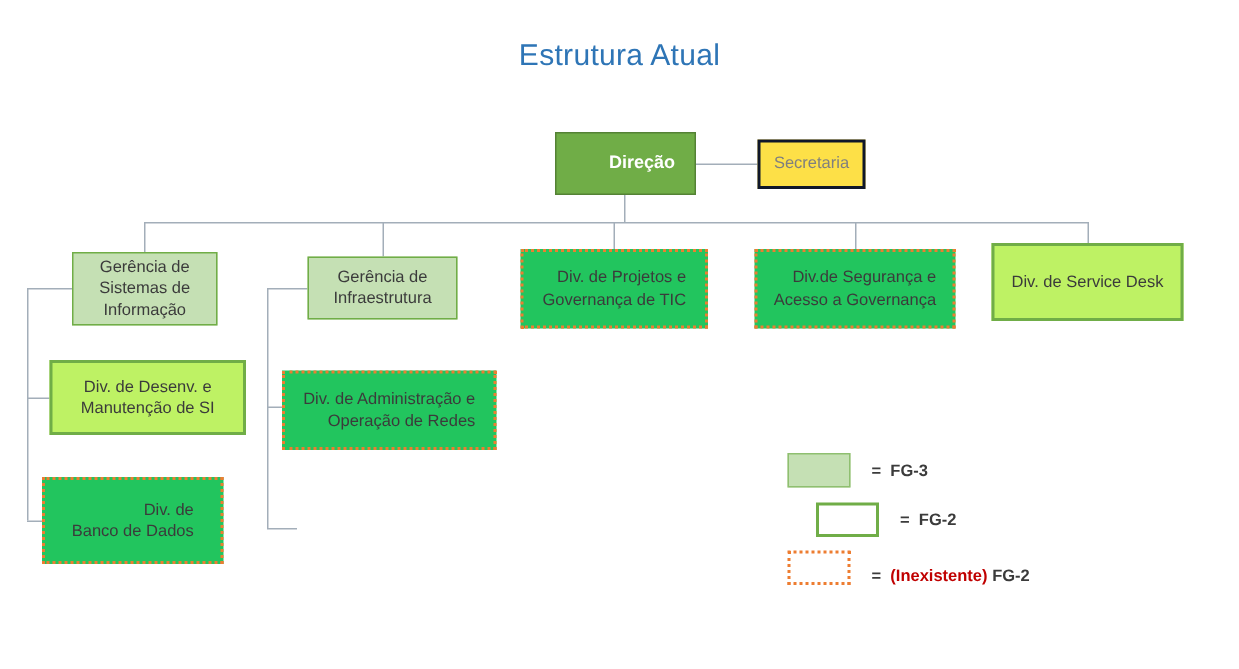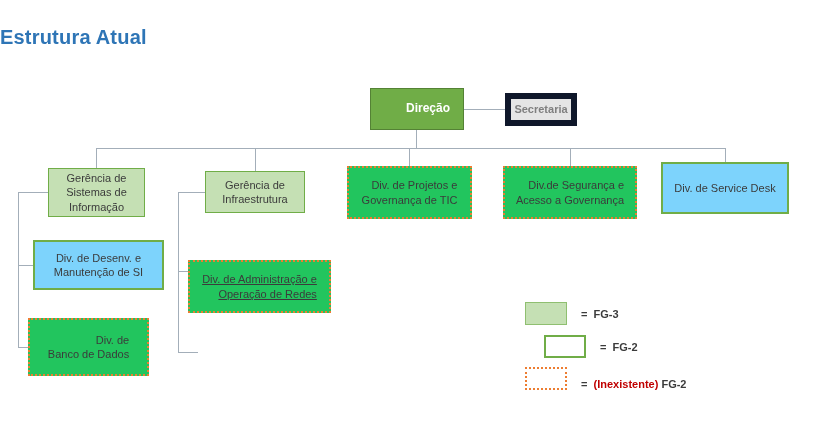--- a/index.html
+++ b/index.html
@@ -5,48 +5,48 @@
   * { margin:0; padding:0; box-sizing:border-box; }
   html,body { background:#ffffff; }
   body {
     width:826px; height:446px; position:relative; overflow:hidden;
     font-family:"Liberation Sans", "DejaVu Sans", sans-serif;
   }
   .canvas { position:absolute; inset:0; }
 
   .title {
     position:absolute; top:26px; left:0; width:100%;
-    font-size:20px; font-weight:bold; color:#2E75B6;
+    text-align:center; font-size:20px; font-weight:normal; color:#2E75B6;
     letter-spacing:0.2px;
   }
 
   .line { position:absolute; background:#A3AEB9; }
 
   .node {
     position:absolute; display:flex; align-items:center; justify-content:center;
     text-align:center; font-size:11px; color:#3b3b3b; line-height:1.3;
     background:#ffffff; white-space:pre-line; padding:2px 6px;
   }
   .cd3  { background:#70AD47; border:1px solid #548235; color:#ffffff; font-weight:bold; font-size:12px; }
   .fg1  { background:#C5E0B4; border:1px solid #70AD47; }
-  .sec  { background:#e5e5e5; border:6px solid #0f172a; color:#7F7F7F;font-weight:bold; }
-  .fg2  { background:#7dd3fc; border:2px solid #70AD47; }
+  .sec  { background:#fde047; border:2px solid #0f172a; color:#7F7F7F; }
+  .fg2  { background:#bef264; border:2px solid #70AD47; }
   .inx  { background:#22c55e; border:2px dotted #ED7D31;text-align:right; }
 
   
   .n-direcao     { left:370px; top:88px;  width:94px;  height:42px;padding-left:28px; }
   .n-secretaria  { left:505px; top:93px;  width:72px;  height:33px; }
   .n-gsi         { left:48px;  top:168px; width:97px;  height:49px; }
   .n-ginfra      { left:205px; top:171px; width:100px; height:42px; }
   .n-dprojetos   { left:347px; top:166px; width:125px; height:53px; }
   .n-dseguranca  { left:503px; top:166px; width:134px; height:53px; }
   .n-dservice    { left:661px; top:162px; width:128px; height:52px; }
   .n-ddesenv     { left:33px;  top:240px; width:131px; height:50px; }
   .n-dbanco      { left:28px;  top:318px; width:121px; height:58px; }
-  .n-dredes      { left:188px; top:260px; width:143px; height:53px;text-decoration:underline; }
+  .n-dredes      { left:188px; top:247px; width:143px; height:53px; }
   .n-drecursos   { left:198px; top:320px; width:123px; height:65px; }
 
   
   .legend-row { position:absolute; left:525px; display:flex; align-items:center; }
   .swatch { width:42px; height:23px; display:inline-block; }
   .sw-cd3 { background:#70AD47; border:1px solid #548235; }
   .sw-fg1 { background:#C5E0B4; border:1px solid #8FBF70; }
   .sw-fg2 { background:#ffffff; border:2px solid #70AD47; }
   .sw-inx { background:#ffffff; border:2px dotted #ED7D31; }
   .legend-label { margin-left:14px; font-size:11px; font-weight:bold; color:#3b3b3b; white-space:nowrap; }

